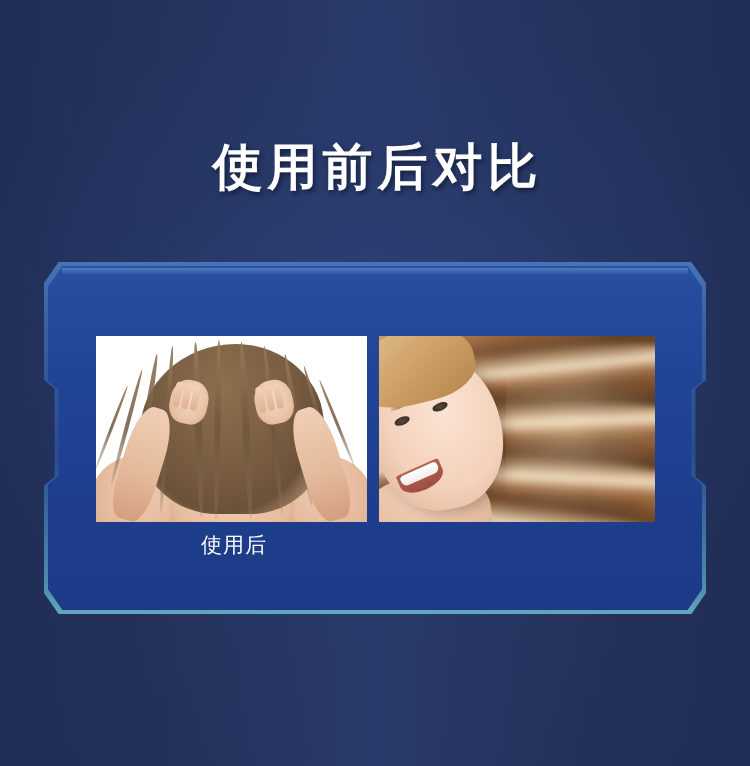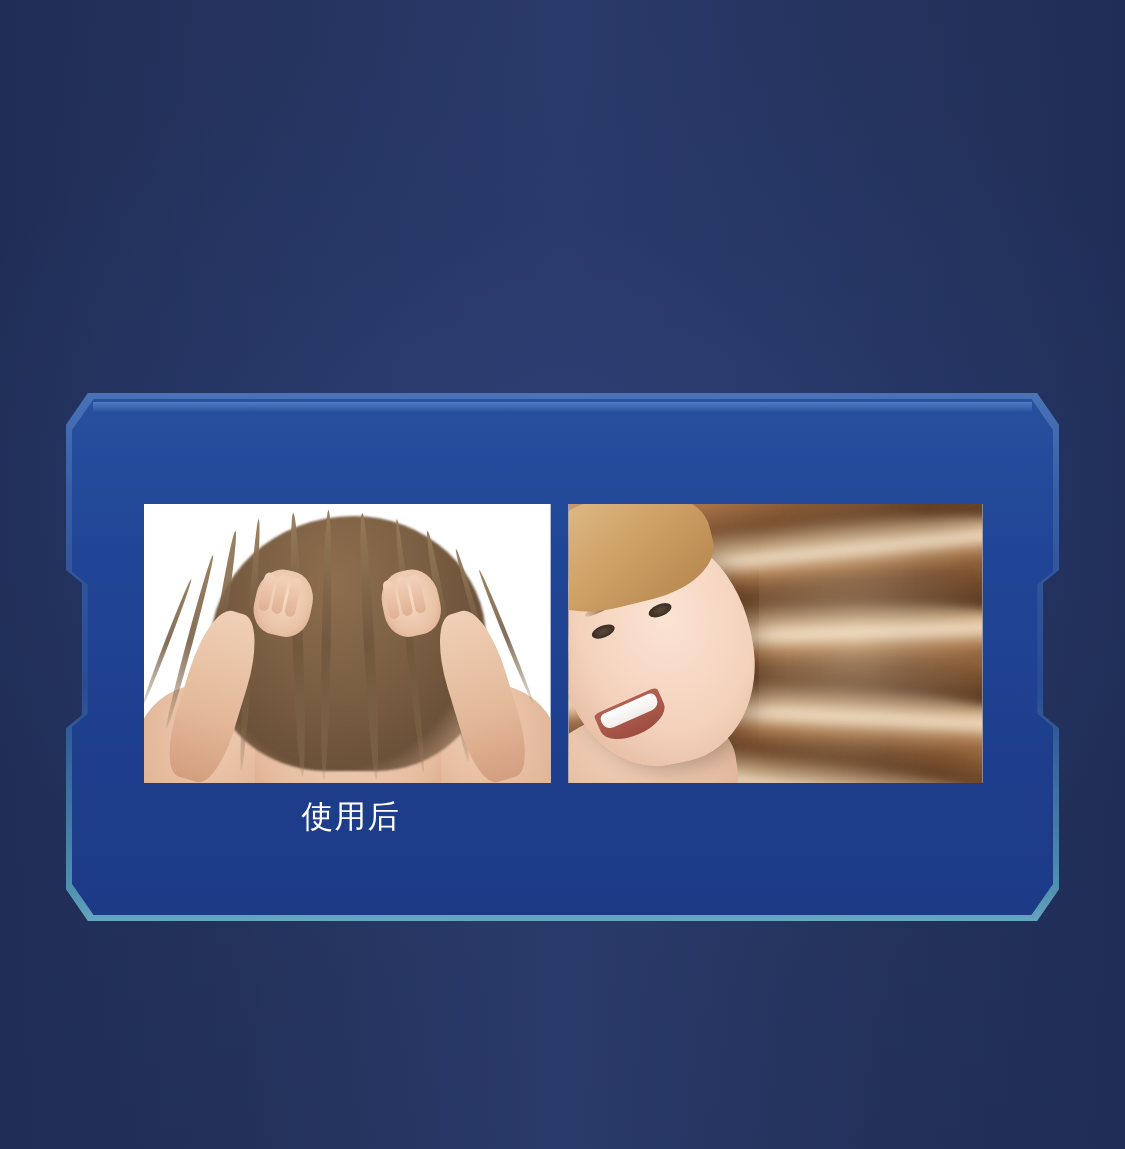--- a/index.html
+++ b/index.html
@@ -268,20 +268,21 @@
     letter-spacing: 1px;
     white-space: nowrap;
   }
   .caption.after { width: 276px; text-align: center; }
 </style>
 </head>
 <body>
 
 <div id="page">
 
+  <div id="title">使用前后对比</div>
 
   <div id="card-wrap">
     <div id="card-outline"></div>
     <div id="card-face"></div>
     <div id="card-bevel-top"></div>
 
     <div id="panels">
 
       <div class="panel before">
         <div class="before-scene">

